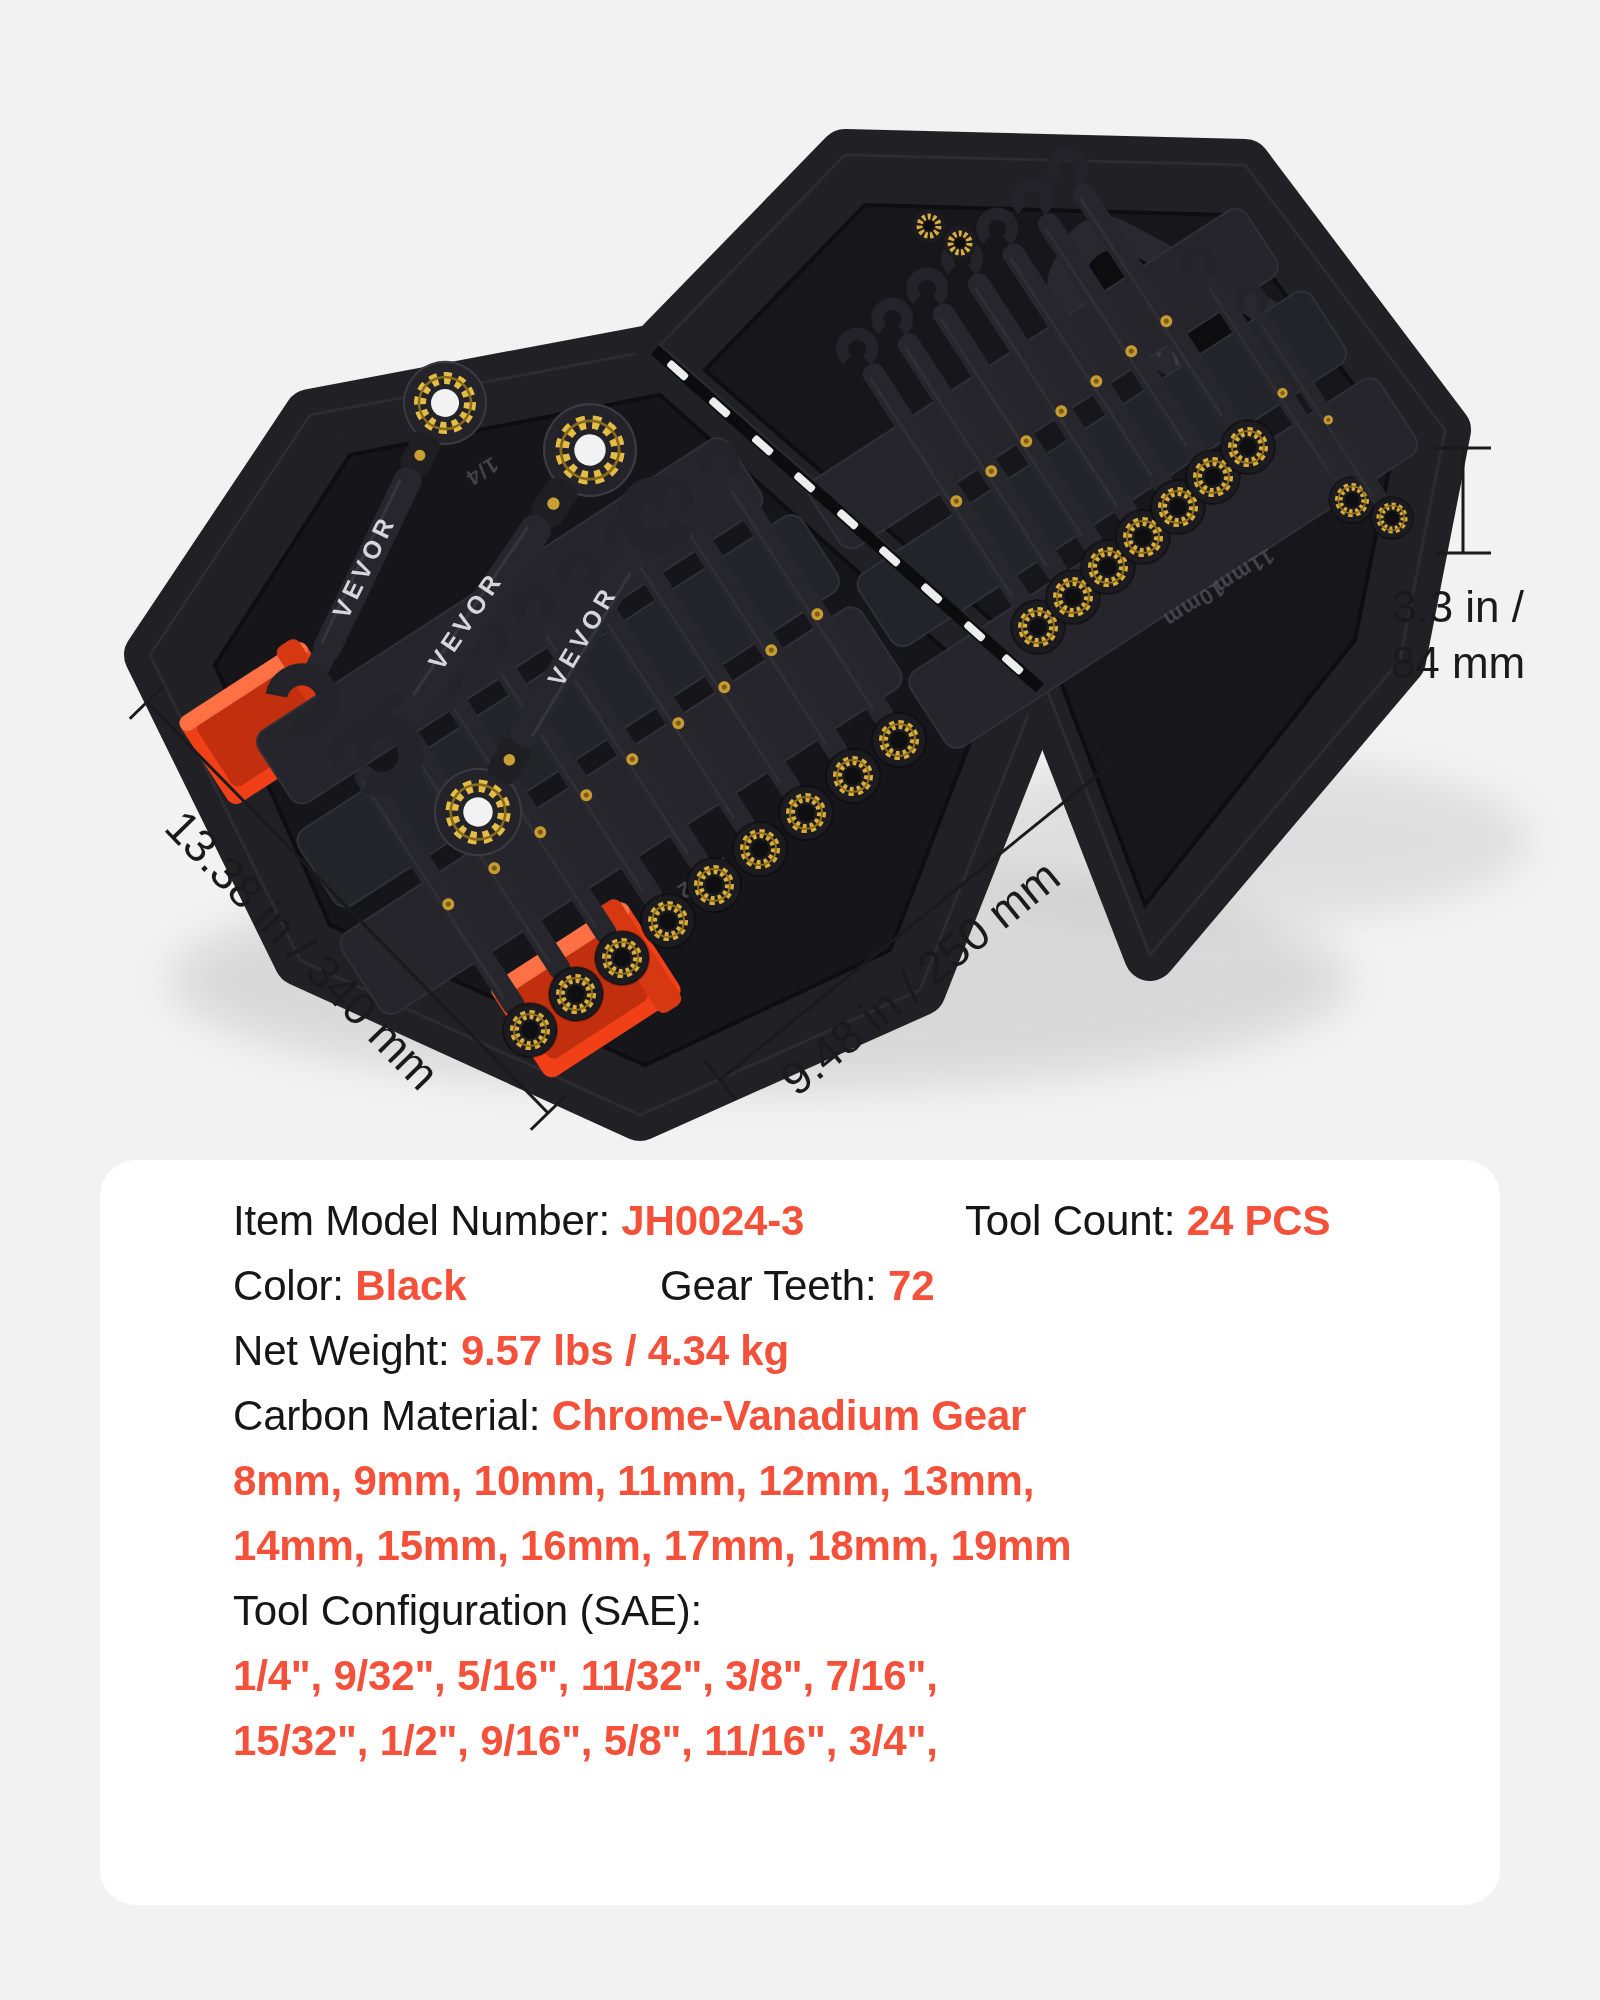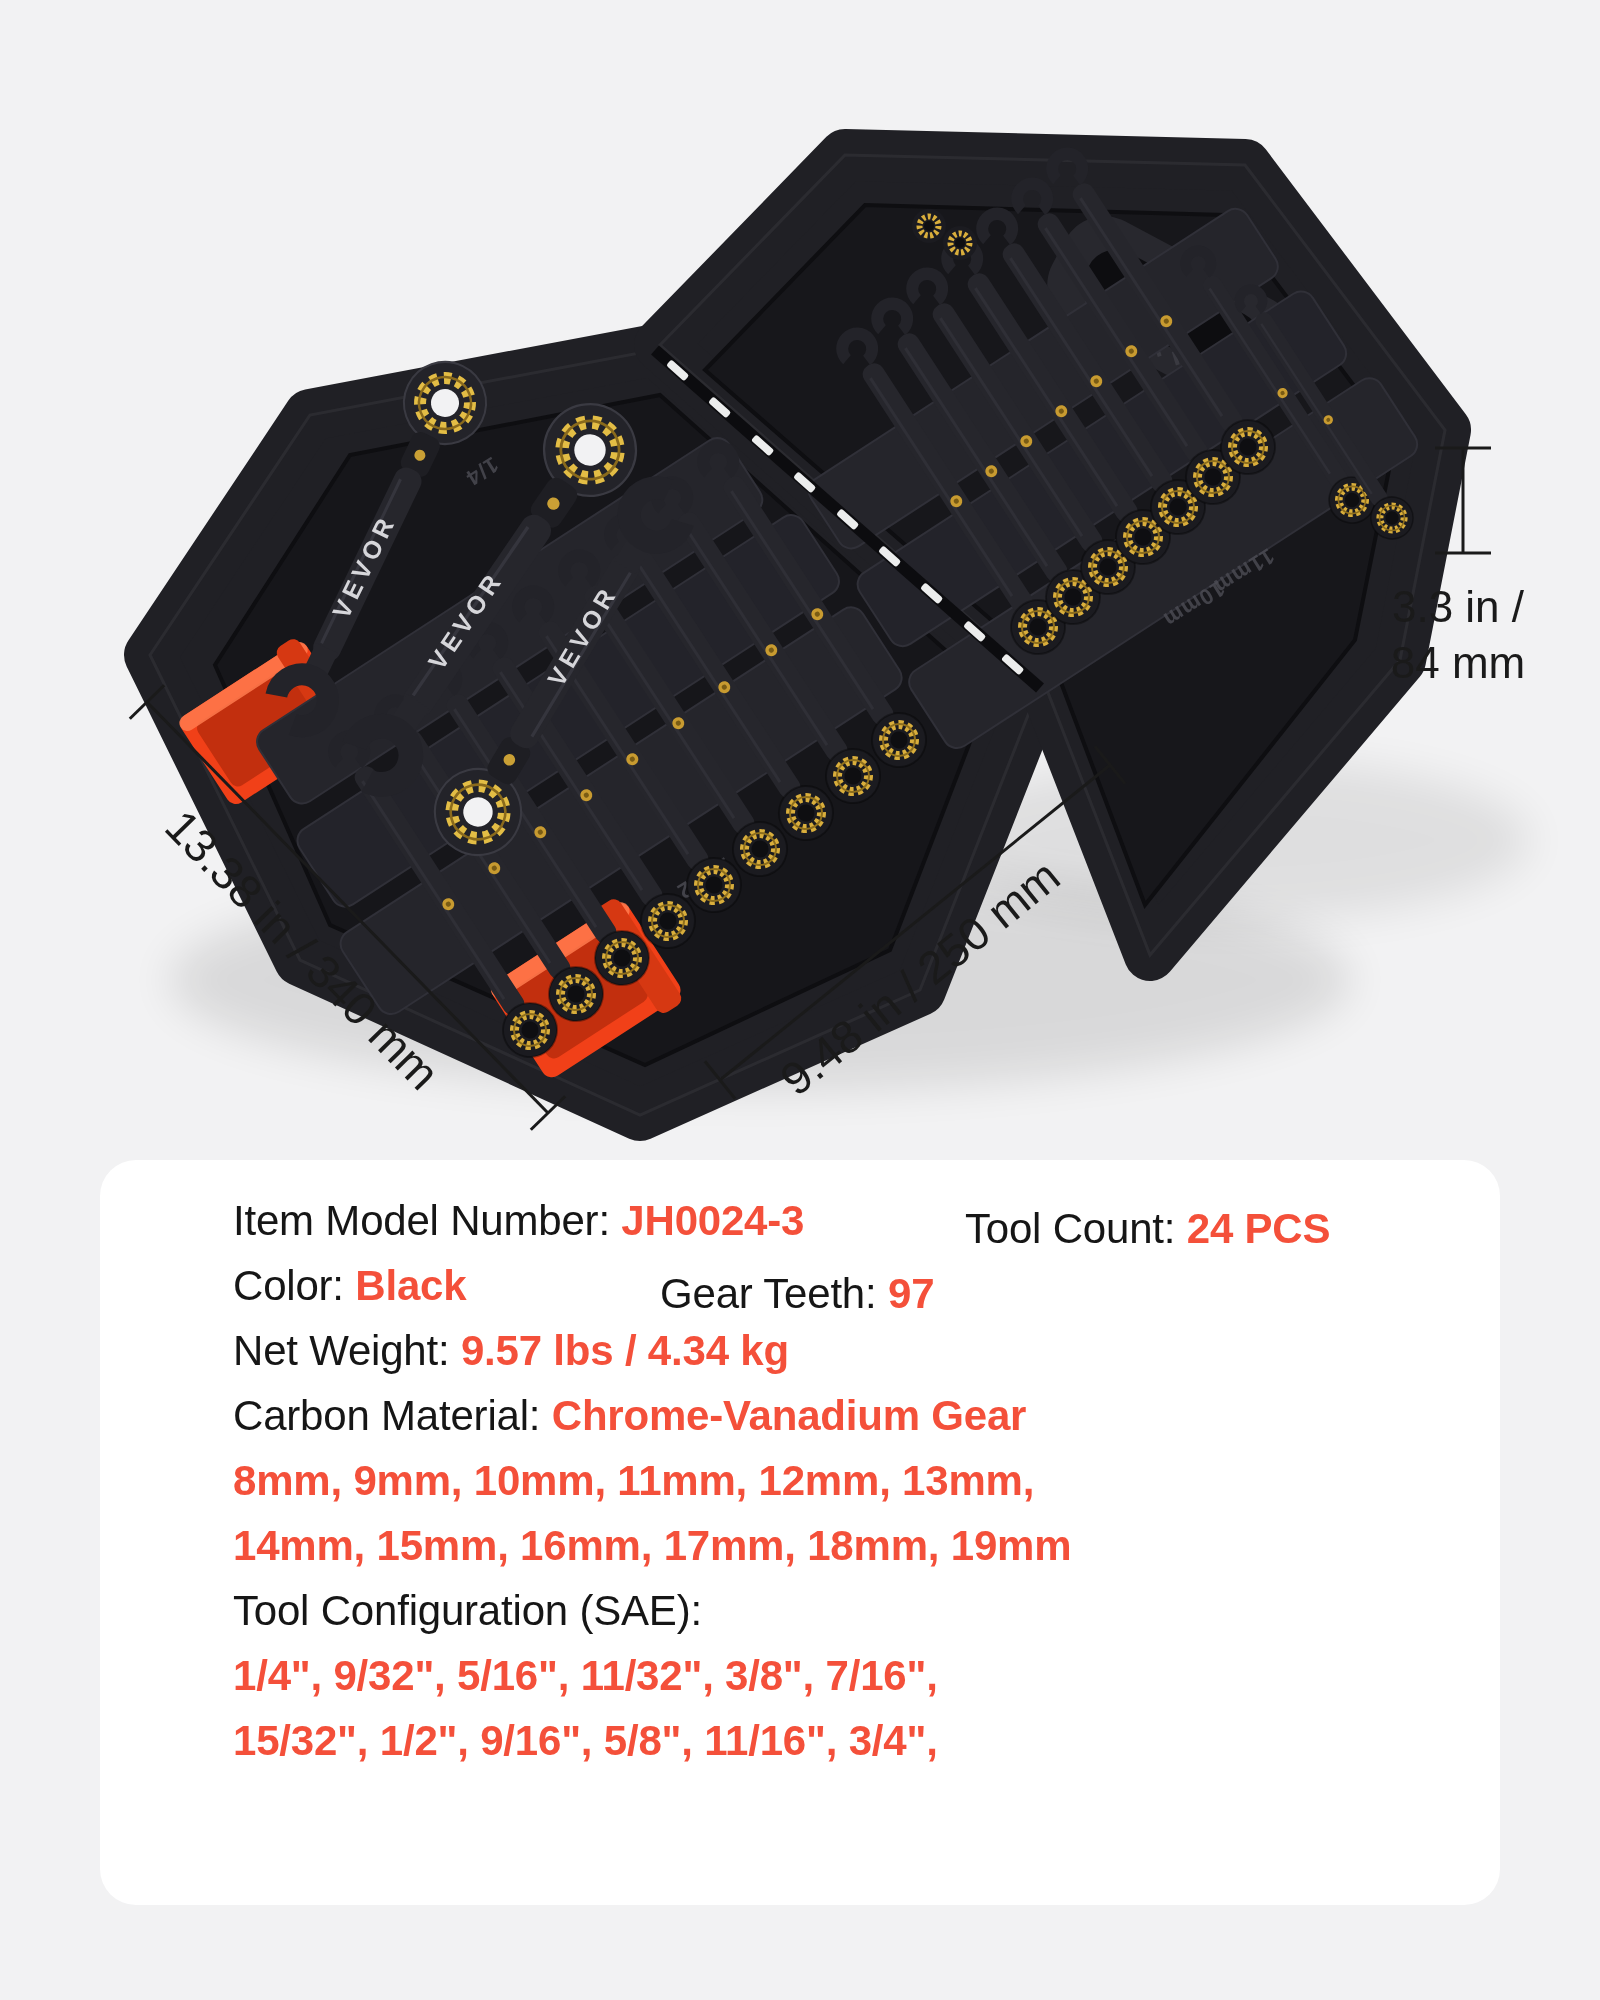--- a/index.html
+++ b/index.html
@@ -14,21 +14,21 @@
   
   .spec-panel{
     position:absolute;left:100px;top:1160px;width:1400px;height:745px;
     background:#ffffff;border-radius:36px;box-sizing:border-box;
     padding:28px 40px 0 133px;
     font-size:42px;line-height:65px;letter-spacing:-0.2px;color:#161616;
   }
   .spec-row{position:relative;white-space:nowrap;}
   .lbl{color:#161616;font-weight:400;margin-top:48px;}
   .val{color:#F4503A;font-weight:700;margin-top:28px;}
-  .col2{position:absolute;top:8px;}
+  .col2{position:absolute;top:0;}
   .col2-a{left:732px;}
   .col2-b{left:427px;}
   
   .dim-text{font-family:"Liberation Sans",sans-serif;font-size:46px;fill:#1a1a1a;}
   .dim-text-sm{font-family:"Liberation Sans",sans-serif;font-size:44px;fill:#1a1a1a;font-weight:500;}
   .brand-text{font-family:"Liberation Sans",sans-serif;font-size:25px;font-weight:700;fill:#d6d6da;letter-spacing:5px;}
   .engrave-text{font-family:"Liberation Sans",sans-serif;font-size:22px;font-weight:700;fill:#4a4a52;letter-spacing:1px;opacity:.85;}
 </style>
 </head>
 <body>
@@ -199,21 +199,21 @@
     <text class="dim-text-sm" x="1458" y="678" text-anchor="middle">84 mm</text>
   </svg>
 
   <div class="spec-panel">
     <div class="spec-row">
       <span class="lbl">Item Model Number: </span><span class="val">JH0024-3</span>
       <span class="col2 col2-a"><span class="lbl">Tool Count: </span><span class="val">24 PCS</span></span>
     </div>
     <div class="spec-row">
       <span class="lbl">Color: </span><span class="val">Black</span>
-      <span class="col2 col2-b"><span class="lbl">Gear Teeth: </span><span class="val">97</span></span>
+      <span class="col2 col2-b"><span class="lbl">Gear Teeth: </span><span class="val">72</span></span>
     </div>
     <div class="spec-row">
       <span class="lbl">Net Weight: </span><span class="val">9.57 lbs / 4.34 kg</span>
     </div>
     <div class="spec-row">
       <span class="lbl">Carbon Material: </span><span class="val">Chrome-Vanadium Gear</span>
     </div>
     <div class="spec-row">
       <span class="val">8mm, 9mm, 10mm, 11mm, 12mm, 13mm,</span>
     </div>

